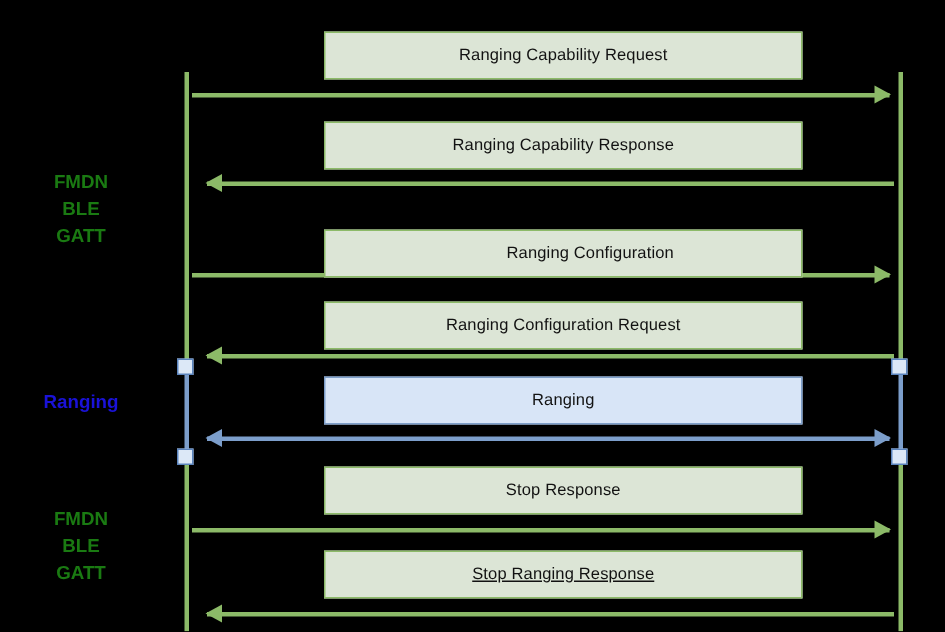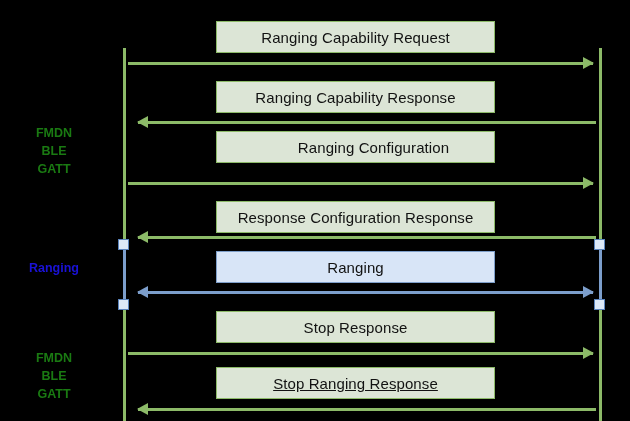--- a/index.html
+++ b/index.html
@@ -34,27 +34,27 @@
     height: 11px;
     background: #dce8f7;
     border: 1px solid #5b84bd;
     box-sizing: border-box;
   }
 
   
   .msg-box {
     position: absolute;
     left: 216px;
-    width: 279px;
+    width: 319px;
     height: 32px;
     box-sizing: border-box;
     display: flex;
     align-items: center;
     justify-content: center;
-    font-size: 15px;
+    font-size: 11px;
     color: #121212;
     letter-spacing: 0.1px;
     white-space: nowrap;
   }
   .msg-box.green {
     background: #dce5d6;
     border: 1px solid #8cba68;
   }
   .msg-box.blue {
     background: #d8e5f7;
@@ -85,21 +85,21 @@
   .side-label {
     position: absolute;
     left: 0;
     width: 108px;
     text-align: center;
     font-size: 12.5px;
     font-weight: bold;
     line-height: 18px;
     white-space: pre-line;
   }
-  .side-label.green { color: #1a7a12; margin-top: 12px; }
+  .side-label.green { color: #1a7a12; }
   .side-label.blue  { color: #1a12d8; }
 </style>
 </head>
 <body>
 
 <div id="diagram">
 
   <div id="lifelines-layer">
       <div class="lifeline" style="left: 123px; top: 48px; height: 196px;"></div>
       <div class="lifeline blue-seg" style="left: 123px; top: 244px; height: 56px;"></div>
@@ -134,25 +134,25 @@
       <div class="node-square" style="left: 594px; top: 299px;"></div>
     </div>
 
   <div id="messages-layer">
       <div class="msg-box green" style="top: 21px;">
         <span>Ranging Capability Request</span>
       </div>
       <div class="msg-box green" style="top: 81px;">
         <span>Ranging Capability Response</span>
       </div>
-      <div class="msg-box green" style="top: 131px; padding-left: 36px;">
+      <div class="msg-box green" style="top: 153px; padding-left: 36px;">
         <span>Ranging Configuration</span>
       </div>
       <div class="msg-box green" style="top: 201px;">
-        <span>Response Configuration Response</span>
+        <span>Ranging Configuration Request</span>
       </div>
       <div class="msg-box blue" style="top: 251px;">
         <span>Ranging</span>
       </div>
       <div class="msg-box green" style="top: 311px;">
         <span>Stop Response</span>
       </div>
       <div class="msg-box green" style="top: 367px; text-decoration: underline;">
         <span>Stop Ranging Response</span>
       </div>

